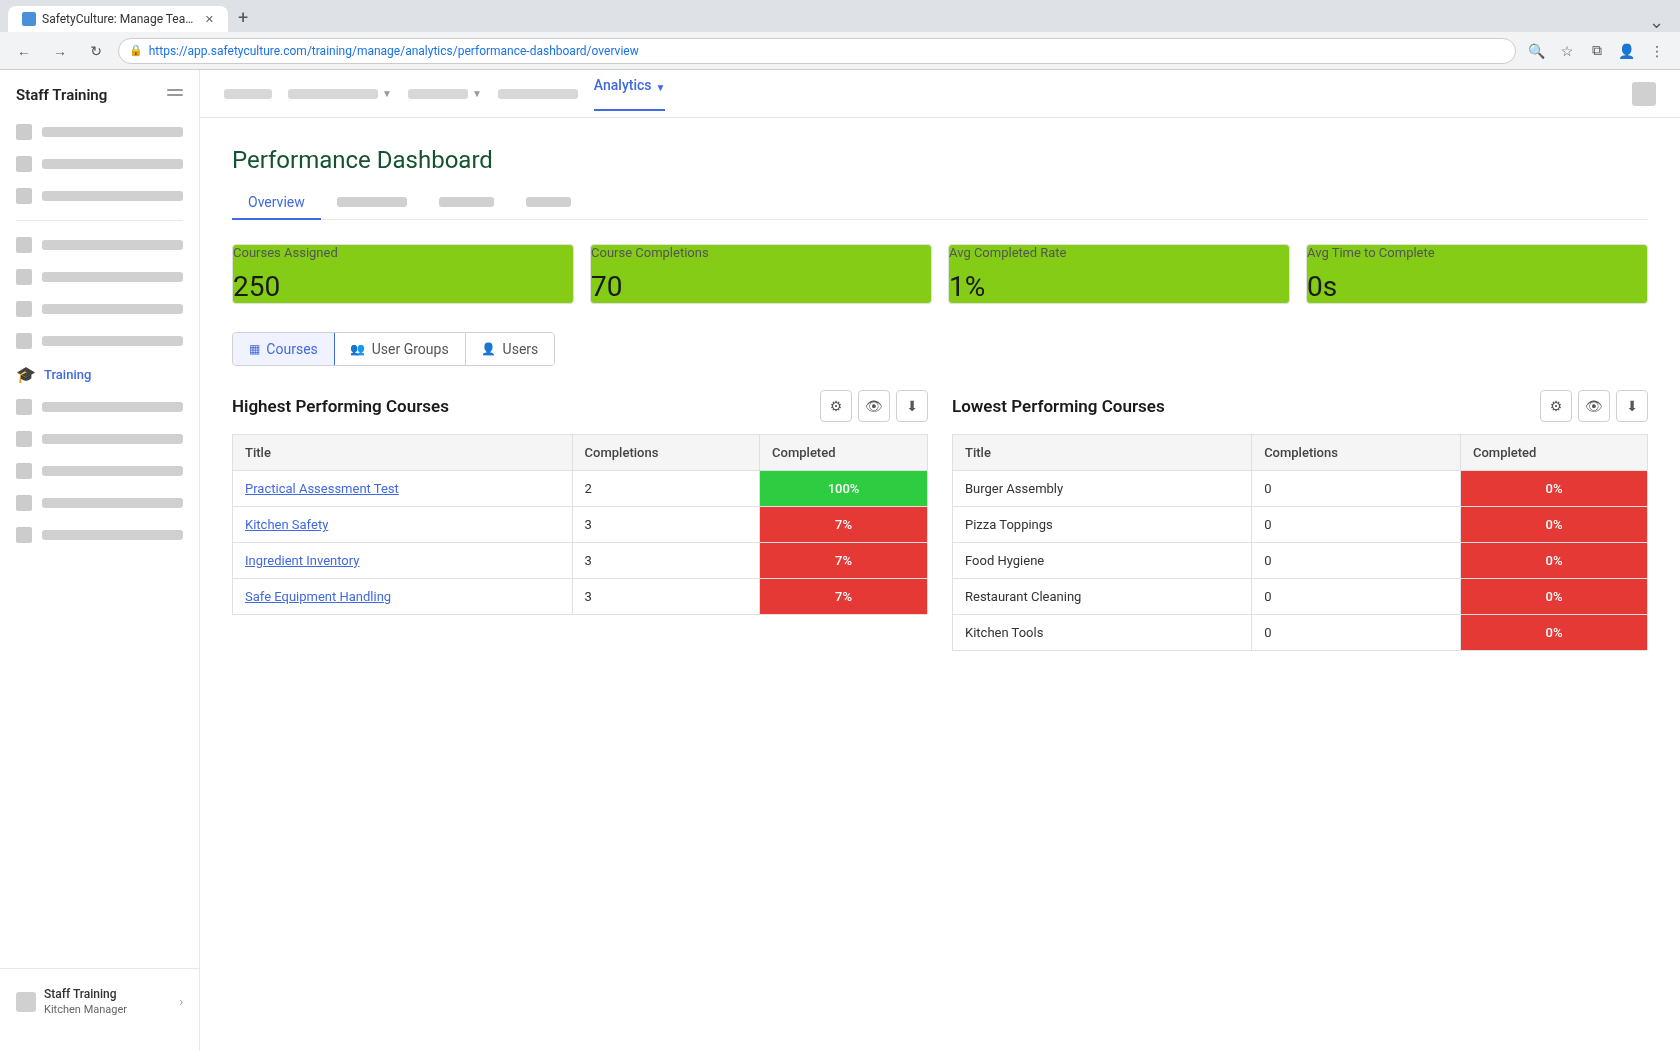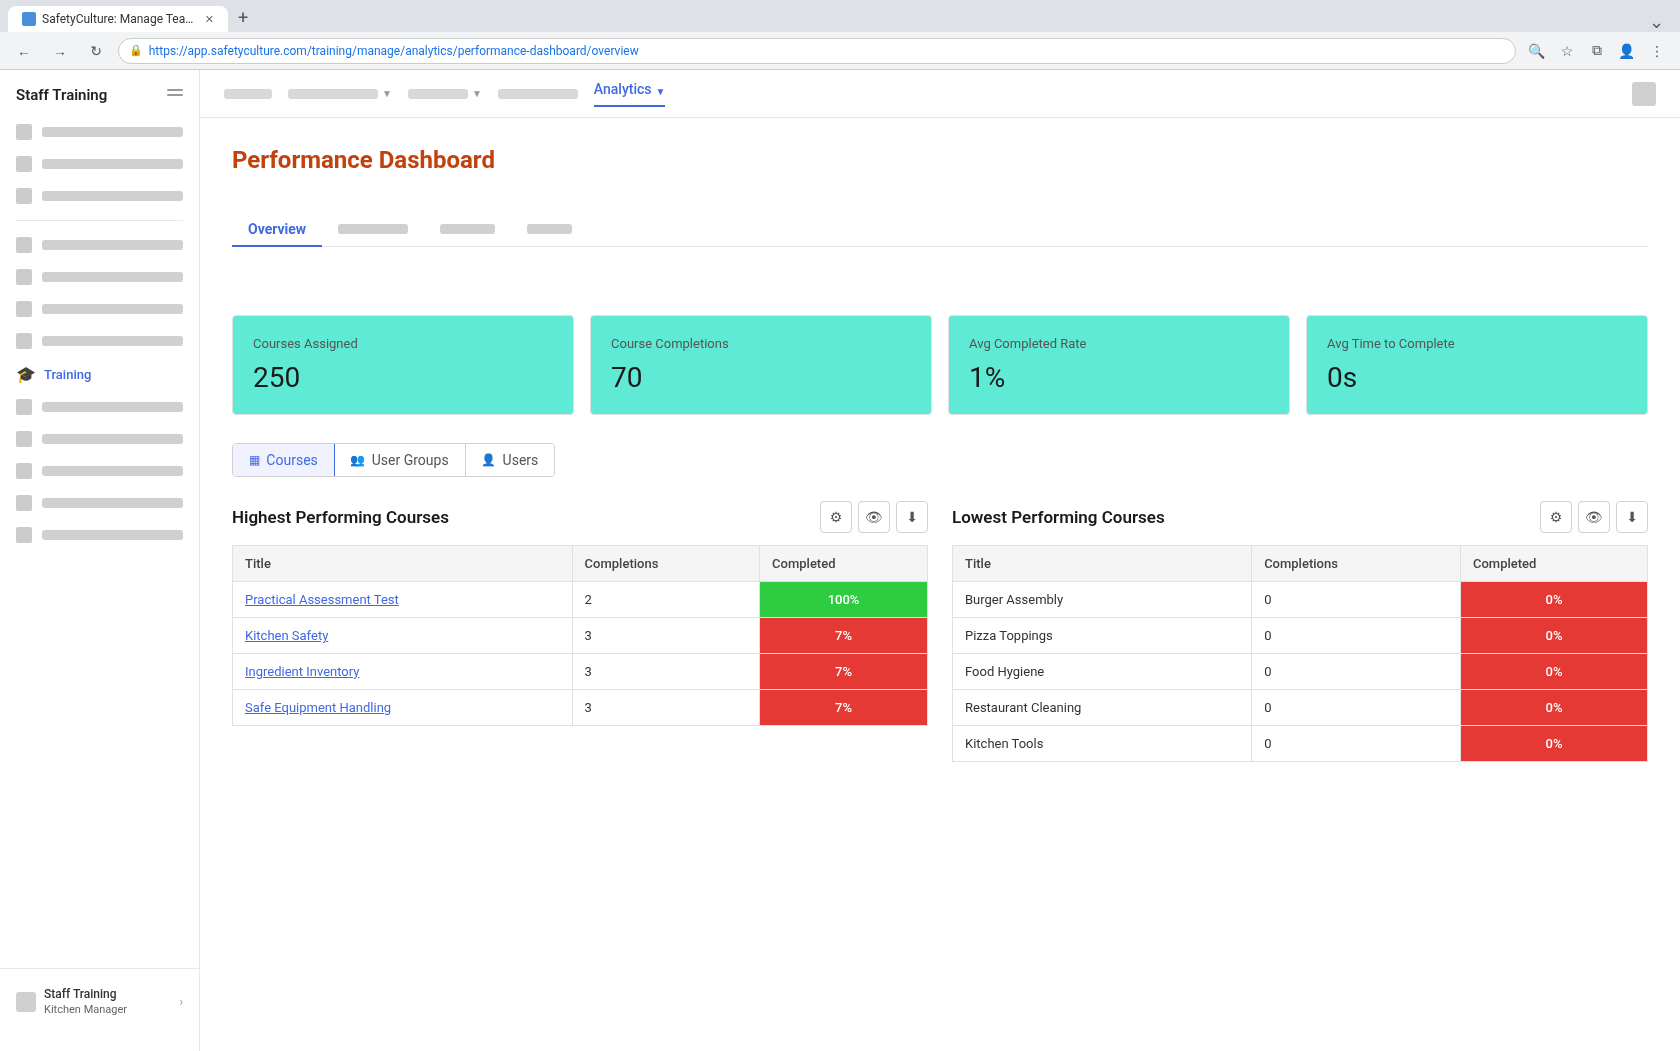--- a/index.html
+++ b/index.html
@@ -38,36 +38,36 @@
     .sidebar-chevron { color: #999; font-size: 12px; }
 
     
     .main-content { flex: 1; display: flex; flex-direction: column; overflow: hidden; background: #fff; }
 
     
     .top-nav { height: 48px; background: #fff; border-bottom: 1px solid #e8e8e8; display: flex; align-items: center; padding: 0 24px; gap: 16px; }
     .nav-placeholder { height: 10px; background: #d8d8d8; border-radius: 3px; }
     .nav-dropdown { display: flex; align-items: center; gap: 4px; color: #999; font-size: 13px; }
     .nav-dropdown .arrow { font-size: 10px; }
-    .nav-analytics { color: #4169e1; font-size: 14px; font-weight: 500; border-bottom: 2px solid #4169e1; padding-bottom: 8px; display: flex; align-items: flex-end; gap: 4px; }
+    .nav-analytics { color: #4169e1; font-size: 14px; font-weight: 500; border-bottom: 2px solid #4169e1; padding-bottom: 16px; display: flex; align-items: flex-end; gap: 4px; }
     .nav-analytics .arrow { font-size: 10px; }
     .top-nav-square { width: 24px; height: 24px; background: #d0d0d0; border-radius: 3px; }
 
     
     .page-content { flex: 1; overflow-y: auto; padding: 28px 32px; background: #fff; }
-    .page-title { font-size: 24px; font-weight: 700; color: #c2410c; margin-bottom: 39px; }
+    .page-title { font-size: 24px; font-weight: 400; color: #14532d; margin-bottom: 12px; }
 
     
     .page-tabs { display: flex; border-bottom: 1px solid #e8e8e8; margin-bottom: 24px; gap: 0; }
     .page-tab { padding: 8px 16px; cursor: pointer; color: #666; font-size: 14px; border-bottom: 2px solid transparent; margin-bottom: -1px; }
-    .page-tab.active { color: #4169e1; border-bottom-color: #4169e1; font-weight: 700; }
+    .page-tab.active { color: #4169e1; border-bottom-color: #4169e1; font-weight: 400; }
 
     
     .stats-row { display: flex; gap: 16px; margin-bottom: 28px; }
-    .stat-card { flex: 1; border: 1px solid #e0e0e0; border-radius: 4px; padding: 20px; background: #5eead4; margin-top: 44px; }
+    .stat-card { flex: 1; border: 1px solid #e0e0e0; border-radius: 4px; background: #84cc16; }
     .stat-label { font-size: 13px; color: #555; margin-bottom: 10px; }
     .stat-value { font-size: 28px; font-weight: 400; color: #1a1a1a; }
 
     
     .filter-tabs { display: flex; gap: 0; margin-bottom: 24px; border: 1px solid #d0d0d0; border-radius: 4px; overflow: hidden; width: fit-content; }
     .filter-tab { padding: 8px 16px; cursor: pointer; font-size: 14px; color: #555; background: #fff; border-right: 1px solid #d0d0d0; display: flex; align-items: center; gap: 6px; }
     .filter-tab:last-child { border-right: none; }
     .filter-tab.active { background: #f0f2ff; color: #4169e1; border-color: #4169e1; }
     .filter-tab-icon { font-size: 12px; }
 

